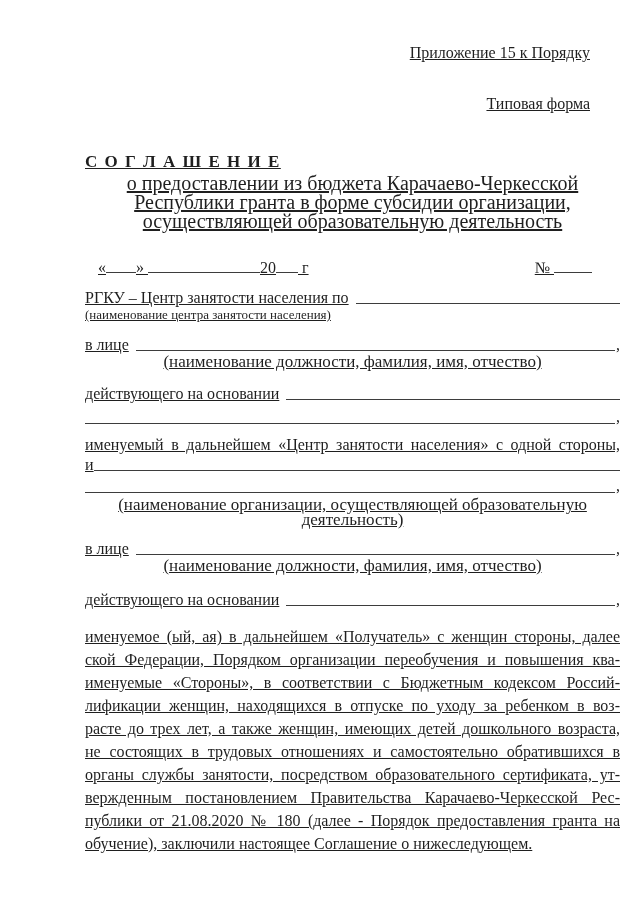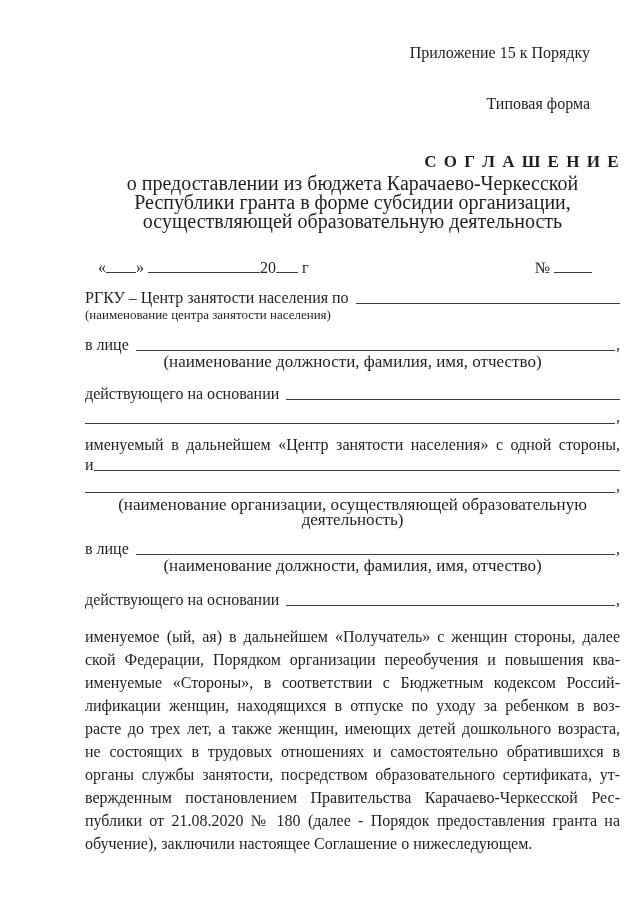--- a/index.html
+++ b/index.html
@@ -1,24 +1,24 @@
 <!DOCTYPE html>
 <html><head>
 <meta charset="utf-8">
 <style>
   html,body { margin:0; padding:0; background:#fff; }
   .page {
     position:relative; width:640px; height:905px; background:#ffffff;
     font-family:"Liberation Serif", serif; color:#1f1f1f; overflow:hidden;
   }
-  .content { position:absolute; left:85px; top:0; width:535px; }
+  .content { position:absolute; left:85px; top:0; width:535px;text-decoration:underline; }
   .right-note { text-align:right; padding-right:30px; font-size:16px; line-height:18px; }
   .note-1 { margin-top:44px; }
   .note-2 { margin-top:33px; }
-  .title { margin-top:38px; text-align:right; font-weight:bold; font-size:17px; letter-spacing:1.5px; line-height:21px; }
+  .title { margin-top:38px; text-align:left; font-weight:bold; font-size:17px; letter-spacing:1.5px; line-height:21px; }
   .subtitle { margin-top:2px; text-align:center; font-size:20px; line-height:19px; }
   .blank { display:inline-block; border-bottom:1px solid #3d3d3d; height:13px; }
   .w30{width:30px} .w112{width:112px} .w22{width:22px} .w38{width:38px}
   .date-row { margin-top:28px; display:flex; justify-content:space-between; padding-left:13px; padding-right:28px; font-size:16px; line-height:18px; }
   .formline { display:flex; align-items:flex-end; font-size:16px; line-height:18px; }
   .formline .lbl { white-space:nowrap; padding-right:7px; }
   .formline .fill { flex:1; border-bottom:1px solid #3d3d3d; margin-bottom:3px; }
   .formline .comma { padding-left:1px; }
   .uline-row { height:15px; }
   .uline-row .fill { margin-bottom:2px; }

